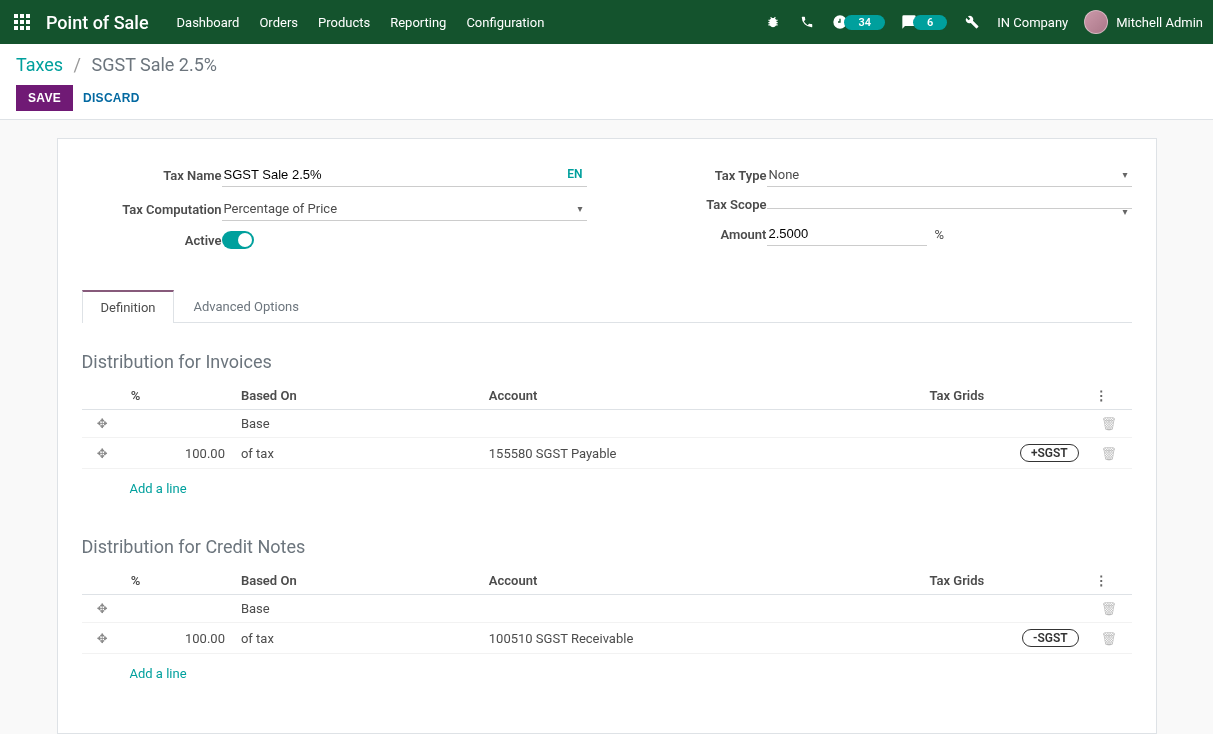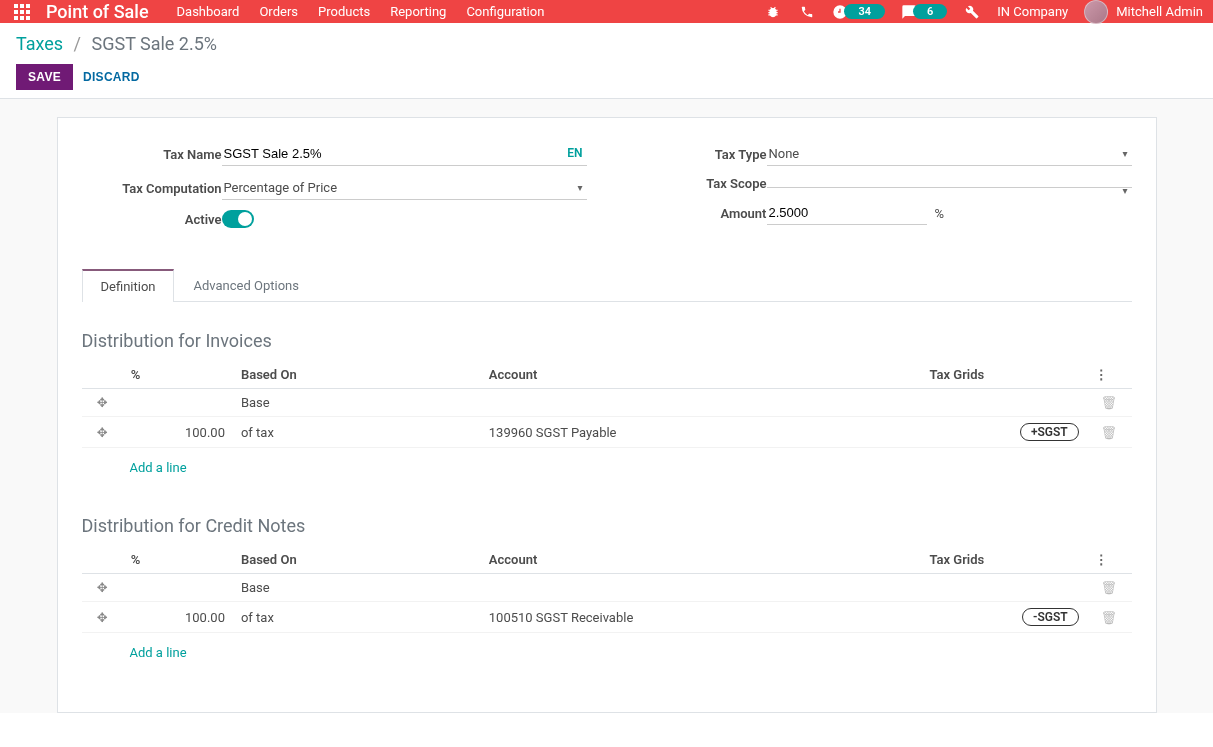--- a/index.html
+++ b/index.html
@@ -1,19 +1,19 @@
 <!DOCTYPE html>
 <html><head>
 <meta charset="utf-8">
 <style>
   * { box-sizing: border-box; margin: 0; padding: 0; }
   body { font-family: -apple-system, BlinkMacSystemFont, "Segoe UI", Roboto, Helvetica, Arial, sans-serif; font-size: 13px; color: #4c4c4c; background: #fff; }
 
   
-  .navbar { background: #ef4444; color: #fff; display: flex; align-items: center; height: 23px; padding: 0 10px; }
+  .navbar { background: #14532d; color: #fff; display: flex; align-items: center; height: 44px; padding: 0 10px; }
   .apps-btn { width: 24px; height: 24px; display: flex; align-items: center; justify-content: center; margin-right: 12px; cursor: pointer; }
   .apps-grid { display: grid; grid-template-columns: repeat(3, 4px); grid-template-rows: repeat(3, 4px); gap: 2px; }
   .apps-grid span { background: #fff; width: 4px; height: 4px; }
   .brand { font-size: 18px; font-weight: 500; margin-right: 28px; }
   .menu { display: flex; gap: 20px; flex: 1; }
   .menu-item { color: #fff; font-size: 13px; cursor: pointer; }
   .nav-right { display: flex; align-items: center; gap: 16px; }
   .nav-icon { width: 18px; height: 18px; display: flex; align-items: center; justify-content: center; cursor: pointer; fill: #fff; }
   .badge-wrap { position: relative; display: flex; align-items: center; cursor:pointer; }
   .badge-pill { background: #00a09d; color: #fff; border-radius: 10px; font-size: 11px; padding: 1px 14px; margin-left: -4px; font-weight:600; }
@@ -231,21 +231,21 @@
           <td class="pct-col"></td>
           <td class="based-col">Base</td>
           <td class="acct-col"></td>
           <td class="grid-col"></td>
           <td class="trash-col"><span class="trash">🗑</span></td>
         </tr>
         <tr>
           <td class="handle-col drag-handle">✥</td>
           <td class="pct-col">100.00</td>
           <td class="based-col">of tax</td>
-          <td class="acct-col">139960 SGST Payable</td>
+          <td class="acct-col">155580 SGST Payable</td>
           <td class="grid-col"><span class="tag-pill">+SGST</span></td>
           <td class="trash-col"><span class="trash">🗑</span></td>
         </tr>
         <tr class="add-line-row">
           <td colspan="6"><span class="add-line">Add a line</span></td>
         </tr>
       </tbody>
     </table>
 
     <div class="section-title">Distribution for Credit Notes</div>

